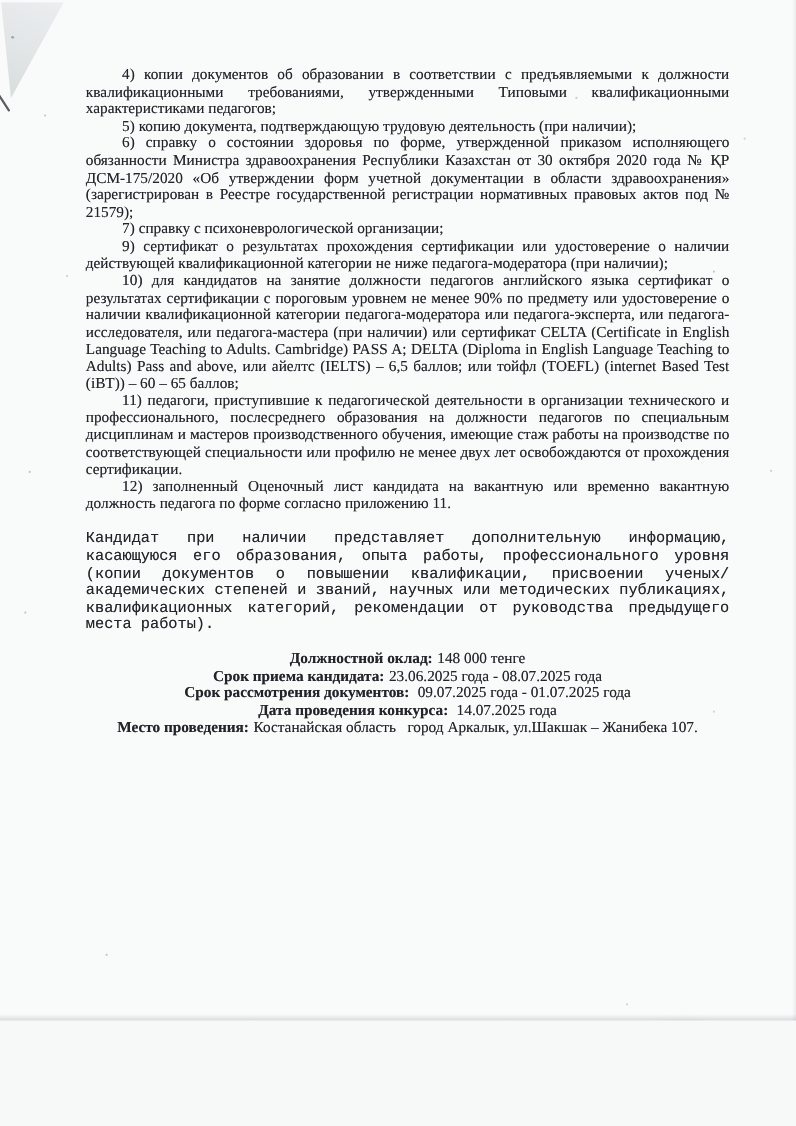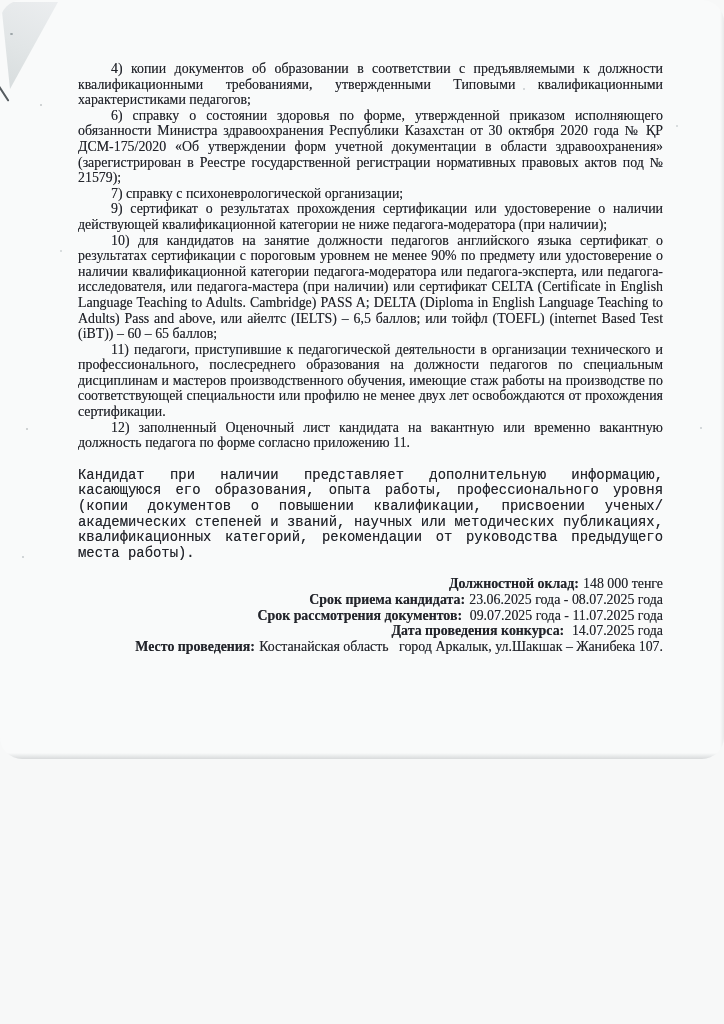--- a/index.html
+++ b/index.html
@@ -3,43 +3,42 @@
 <meta charset="utf-8">
 <style>
   html, body {
     margin: 0;
     padding: 0;
     background: #f7f8f8;
   }
   .page {
     position: relative;
     width: 724px;
-    height: 759px;
+    height: 928px;
     background: #f9fafa;
     overflow: hidden;
     font-family: "Liberation Serif", "DejaVu Serif", serif;
-    border-radius: 22px;
   }
   
   .content {
     position: absolute;
     top: 61px;
     left: 78px;
     width: 585px;
     color: #23252b;
     font-size: 13.9px;
     line-height: 15.6px;
     text-align: justify;
     text-shadow: 0 0 0.5px rgba(35, 37, 45, 0.55);
   }
   .content p { margin: 0; }
   p.item { text-indent: 33px; }
   p.plain { text-indent: 0; margin-top: 17px; font-family: Liberation Mono, monospace; }
   .details { margin-top: 15px; }
-  .details p { text-align: right; }
+  .details p { text-align: center; }
   .details b { font-weight: bold; }
   .dv { margin-left: 0.3em; white-space: pre-wrap; }
   
   .fold {
     position: absolute;
     top: 0; left: 0;
     width: 62px; height: 94px;
     background: linear-gradient(205deg, #eceef0 0%, #e1e5e6 55%, #d6dbdc 100%);
     clip-path: polygon(1px 2px, 58px 2px, 10px 89px);
   }
@@ -119,38 +118,39 @@
   <div class="fold-speck"></div>
   <div class="crease"></div>
   <div class="nub"></div>
   <div class="specks"></div>
   <div class="smudge"></div>
   <div class="edge-right"></div>
   <div class="edge-bottom"></div>
 
   <div class="content">
     <p class="item">4) копии документов об образовании в соответствии с предъявляемыми к должности квалификационными требованиями, утвержденными Типовыми квалификационными характеристиками педагогов;</p>
+    <p class="item">5) копию документа, подтверждающую трудовую деятельность (при наличии);</p>
     <p class="item">6) справку о состоянии здоровья по форме, утвержденной приказом исполняющего обязанности Министра здравоохранения Республики Казахстан от 30 октября 2020 года № ҚР ДСМ-175/2020 «Об утверждении форм учетной документации в области здравоохранения» (зарегистрирован в Реестре государственной регистрации нормативных правовых актов под № 21579);</p>
     <p class="item">7) справку с психоневрологической организации;</p>
     <p class="item">9) сертификат о результатах прохождения сертификации или удостоверение о наличии действующей квалификационной категории не ниже педагога-модератора (при наличии);</p>
     <p class="item">10) для кандидатов на занятие должности педагогов английского языка сертификат о результатах сертификации с пороговым уровнем не менее 90% по предмету или удостоверение о наличии квалификационной категории педагога-модератора или педагога-эксперта, или педагога-исследователя, или педагога-мастера (при наличии) или сертификат CELTA (Certificate in English Language Teaching to Adults. Cambridge) PASS A; DELTA (Diploma in English Language Teaching to Adults) Pass and above, или айелтс (IELTS) – 6,5 баллов; или тойфл (TOEFL) (internet Based Test (iBT)) – 60 – 65 баллов;</p>
     <p class="item">11) педагоги, приступившие к педагогической деятельности в организации технического и профессионального, послесреднего образования на должности педагогов по специальным дисциплинам и мастеров производственного обучения, имеющие стаж работы на производстве по соответствующей специальности или профилю не менее двух лет освобождаются от прохождения сертификации.</p>
     <p class="item">12) заполненный Оценочный лист кандидата на вакантную или временно вакантную должность педагога по форме согласно приложению 11.</p>
 
     <p class="plain">Кандидат при наличии представляет дополнительную информацию, касающуюся его образования, опыта работы, профессионального уровня (копии документов о повышении квалификации, присвоении ученых/академических степеней и званий, научных или методических публикациях, квалификационных категорий, рекомендации от руководства предыдущего места работы).</p>
 
     <div class="details">
       <p>
         <b>Должностной оклад:</b><span class="dv">148 000 тенге</span>
       </p>
       <p>
         <b>Срок приема кандидата:</b><span class="dv">23.06.2025 года - 08.07.2025 года</span>
       </p>
       <p>
-        <b>Срок рассмотрения документов:</b><span class="dv"> 09.07.2025 года - 11.07.2025 года</span>
+        <b>Срок рассмотрения документов:</b><span class="dv"> 09.07.2025 года - 01.07.2025 года</span>
       </p>
       <p>
         <b>Дата проведения конкурса:</b><span class="dv"> 14.07.2025 года</span>
       </p>
       <p>
         <b>Место проведения:</b><span class="dv">Костанайская область   город Аркалык, ул.Шакшак – Жанибека 107.</span>
       </p>
     </div>
   </div>
 </div>

